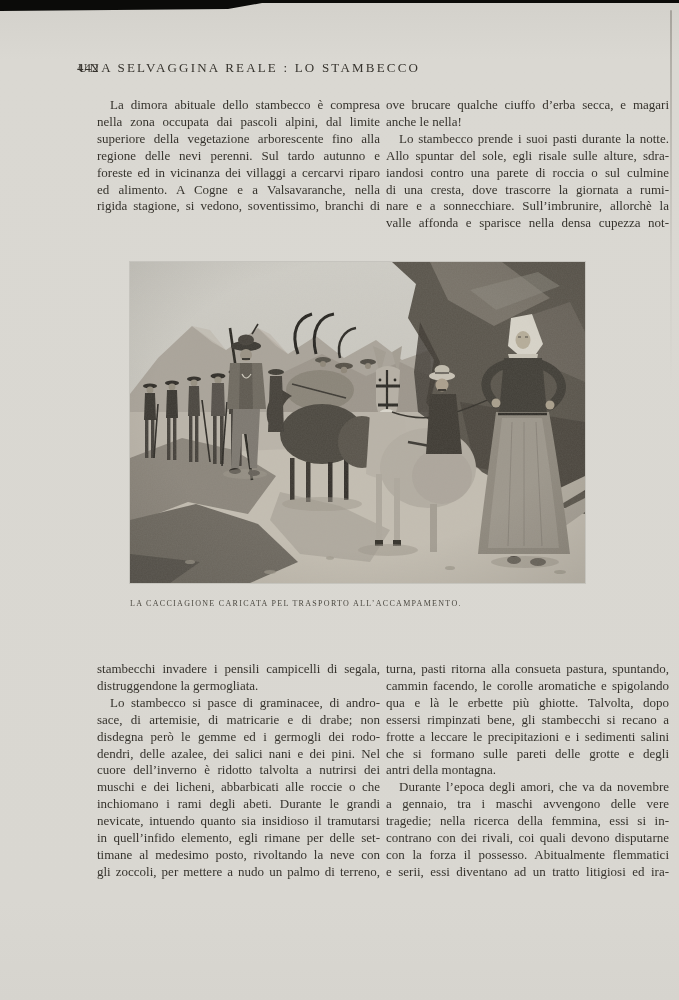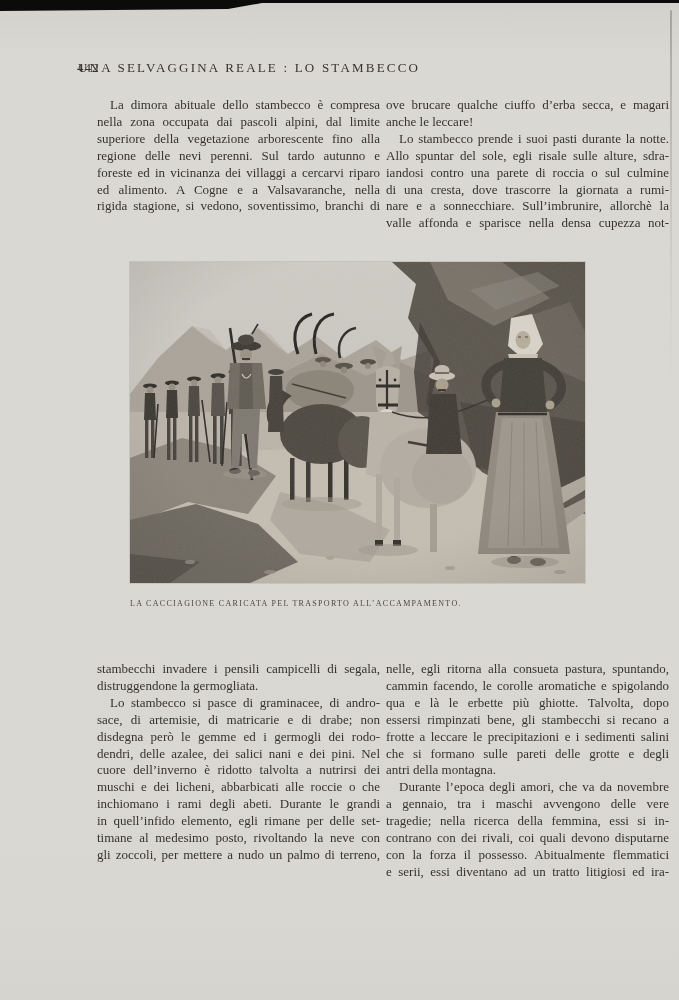--- a/index.html
+++ b/index.html
@@ -62,21 +62,21 @@
     <div class="tline"> La dimora abituale dello stambecco è compresa</div>
     <div class="tline">nella zona occupata dai pascoli alpini, dal limite</div>
     <div class="tline">superiore della vegetazione arborescente fino alla</div>
     <div class="tline">regione delle nevi perenni. Sul tardo autunno e</div>
     <div class="tline">foreste ed in vicinanza dei villaggi a cercarvi riparo</div>
     <div class="tline">ed alimento. A Cogne e a Valsavaranche, nella</div>
     <div class="tline">rigida stagione, si vedono, soventissimo, branchi di</div>
   </div>
 <div class="text-col col-top-right">
     <div class="tline">ove brucare qualche ciuffo d’erba secca, e magari</div>
-    <div class="tline tline-last">anche le leccare!</div>
+    <div class="tline tline-last">anche le nella!</div>
     <div class="tline"> Lo stambecco prende i suoi pasti durante la notte.</div>
     <div class="tline">Allo spuntar del sole, egli risale sulle alture, sdra-</div>
     <div class="tline">iandosi contro una parete di roccia o sul culmine</div>
     <div class="tline">di una cresta, dove trascorre la giornata a rumi-</div>
     <div class="tline">nare e a sonnecchiare. Sull’imbrunire, allorchè la</div>
     <div class="tline">valle affonda e sparisce nella densa cupezza not-</div>
   </div>
 
 <div class="photo-frame">
 <svg viewBox="0 0 455 321" xmlns="http://www.w3.org/2000/svg">
@@ -284,26 +284,27 @@
 <div class="text-col col-bottom-left">
     <div class="tline">stambecchi invadere i pensili campicelli di segala,</div>
     <div class="tline tline-last">distruggendone la germogliata.</div>
     <div class="tline"> Lo stambecco si pasce di graminacee, di andro-</div>
     <div class="tline">sace, di artemisie, di matricarie e di drabe; non</div>
     <div class="tline">disdegna però le gemme ed i germogli dei rodo-</div>
     <div class="tline">dendri, delle azalee, dei salici nani e dei pini. Nel</div>
     <div class="tline">cuore dell’inverno è ridotto talvolta a nutrirsi dei</div>
     <div class="tline">muschi e dei licheni, abbarbicati alle roccie o che</div>
     <div class="tline">inchiomano i rami degli abeti. Durante le grandi</div>
+    <div class="tline">nevicate, intuendo quanto sia insidioso il tramutarsi</div>
     <div class="tline">in quell’infido elemento, egli rimane per delle set-</div>
     <div class="tline">timane al medesimo posto, rivoltando la neve con</div>
     <div class="tline">gli zoccoli, per mettere a nudo un palmo di terreno,</div>
   </div>
 <div class="text-col col-bottom-right">
-    <div class="tline">nelle, egli ritorna alla consueta pastura, spuntando,</div>
+    <div class="tline">turna, pasti ritorna alla consueta pastura, spuntando,</div>
     <div class="tline">cammin facendo, le corolle aromatiche e spigolando</div>
     <div class="tline">qua e là le erbette più ghiotte. Talvolta, dopo</div>
     <div class="tline">essersi rimpinzati bene, gli stambecchi si recano a</div>
     <div class="tline">frotte a leccare le precipitazioni e i sedimenti salini</div>
     <div class="tline">che si formano sulle pareti delle grotte e degli</div>
     <div class="tline tline-last">antri della montagna.</div>
     <div class="tline"> Durante l’epoca degli amori, che va da novembre</div>
     <div class="tline">a gennaio, tra i maschi avvengono delle vere</div>
     <div class="tline">tragedie; nella ricerca della femmina, essi si in-</div>
     <div class="tline">contrano con dei rivali, coi quali devono disputarne</div>

